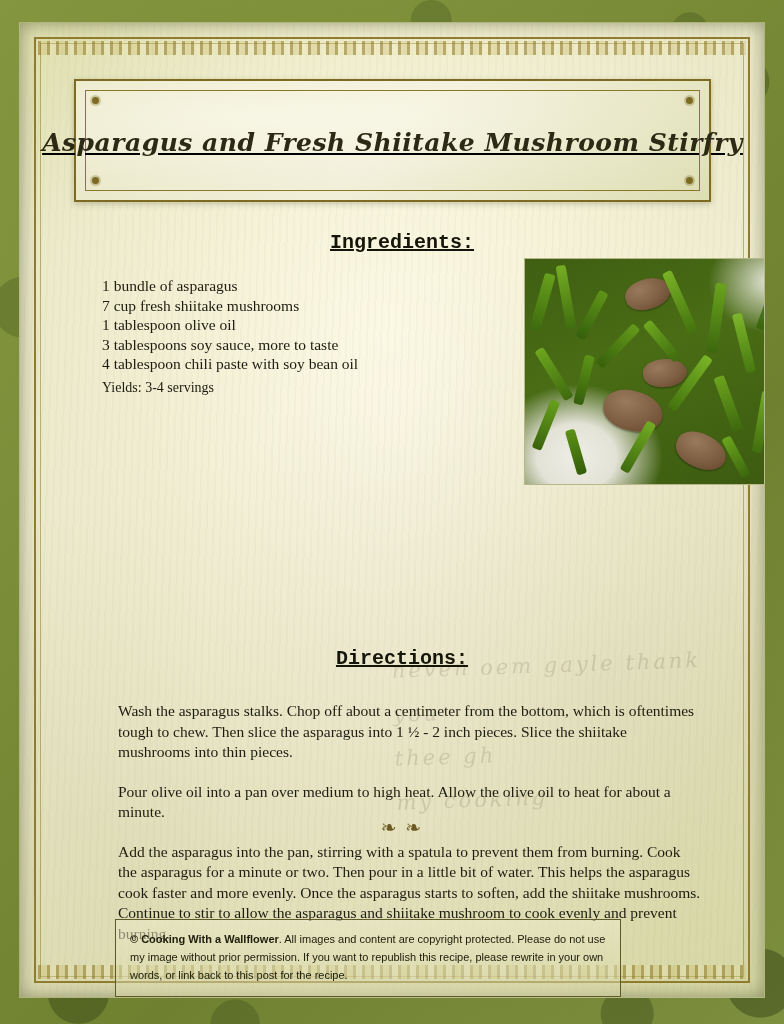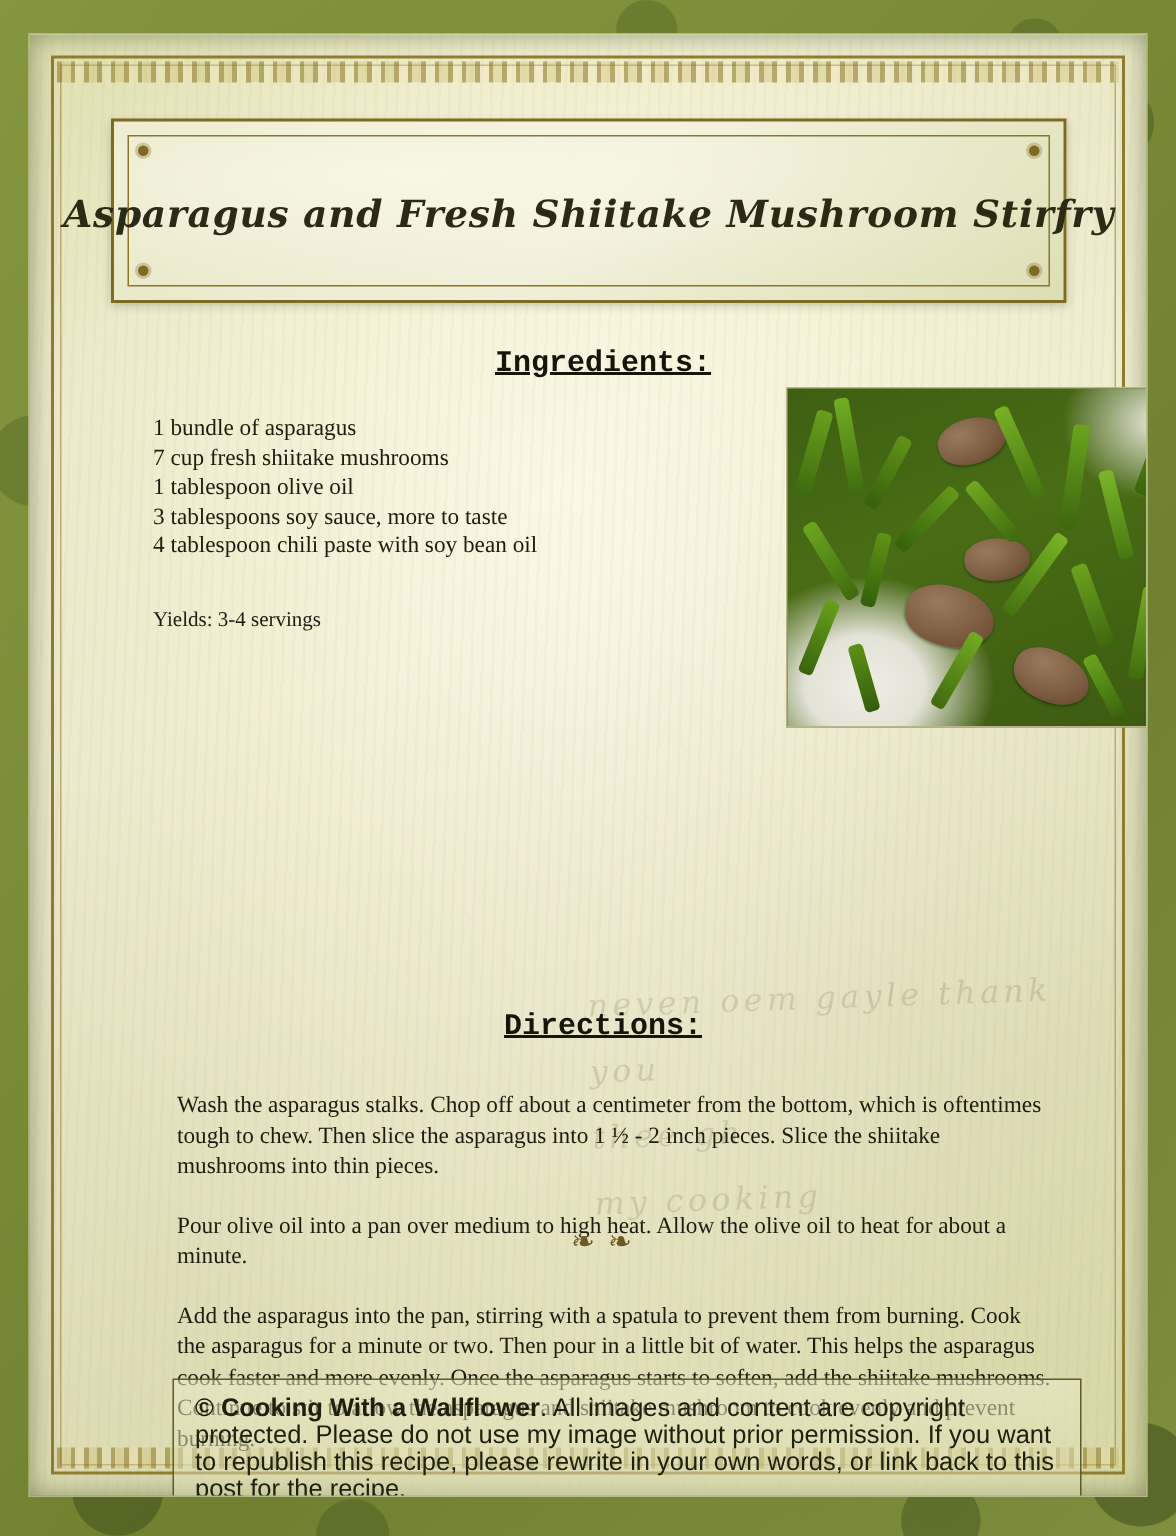--- a/index.html
+++ b/index.html
@@ -134,20 +134,21 @@
     box-shadow: 0 2px 6px rgba(60,60,20,0.25);
   }
   .title-plaque .inner {
     position: absolute;
     inset: 9px;
     border: 1px solid #8b7728;
     display: flex;
     flex-direction: column;
     align-items: center;
     justify-content: center;
+    text-decoration: underline;
   }
   .corner-dot {
     position: absolute;
     width: 7px; height: 7px;
     border-radius: 50%;
     background: #7d6a23;
     box-shadow: 0 0 0 2px rgba(125,106,35,0.3);
   }
   .cd-tl { left: 16px; top: 16px; }
   .cd-tr { right: 16px; top: 16px; }
@@ -189,21 +190,21 @@
     color: #161509;
     text-align: center;
   }
   .ingredients-block {
     width: 330px;
     font-size: 15.5px;
     line-height: 19.5px;
   }
   .ingredients-block div { white-space: nowrap; }
   .yields {
-    margin-top: 30px;
+    margin-top: 4px;
     font-size: 14px;
   }
 
   .photo {
     position: absolute;
     left: 422px;
     top: 27px;
     width: 286px;
     height: 225px;
     border: 1px solid #b9b68c;
@@ -247,27 +248,27 @@
     font-size: 19px;
     color: #6d5a22;
     letter-spacing: 2px;
   }
 
   
   .footer-box {
     position: absolute;
     left: 95px;
     top: 896px;
-    width: 606px;
+    width: 506px;
     box-sizing: border-box;
     padding: 10px 14px 12px 14px;
     border: 1px solid #5f5a2a;
     background: linear-gradient(180deg, rgba(236,234,200,0.55), rgba(214,214,168,0.5));
     font-family: "Liberation Sans", sans-serif;
-    font-size: 17px;
+    font-size: 11px;
     line-height: 18px;
     color: #20200f;
   }
   .footer-strong { font-weight: bold; }
 </style>
 </head>
 <body>
 
 <div class="page">
 

